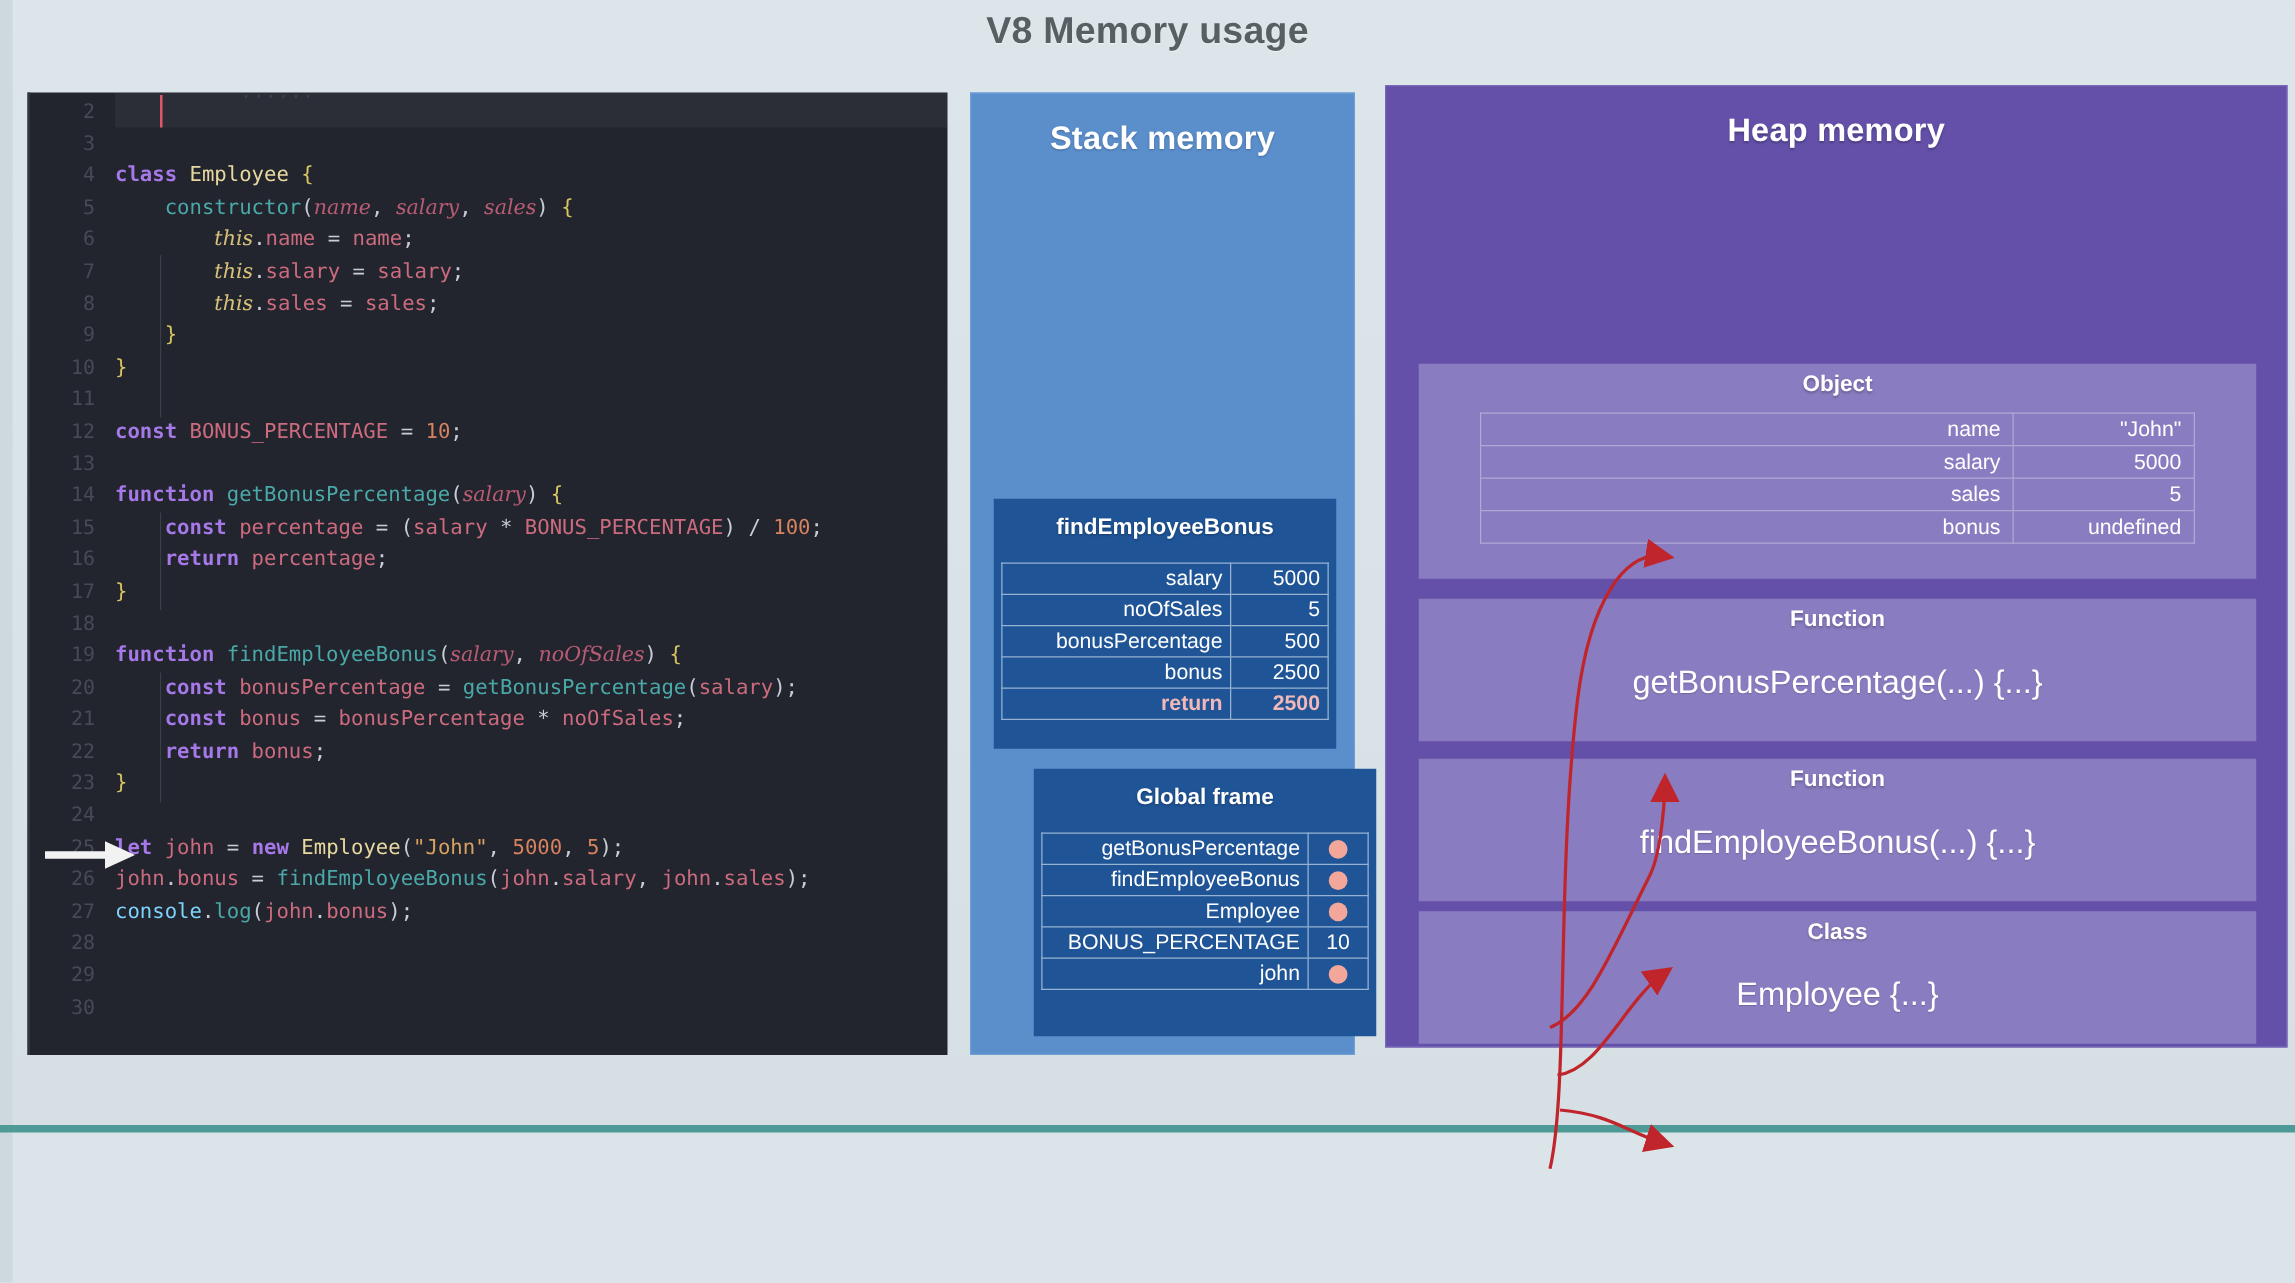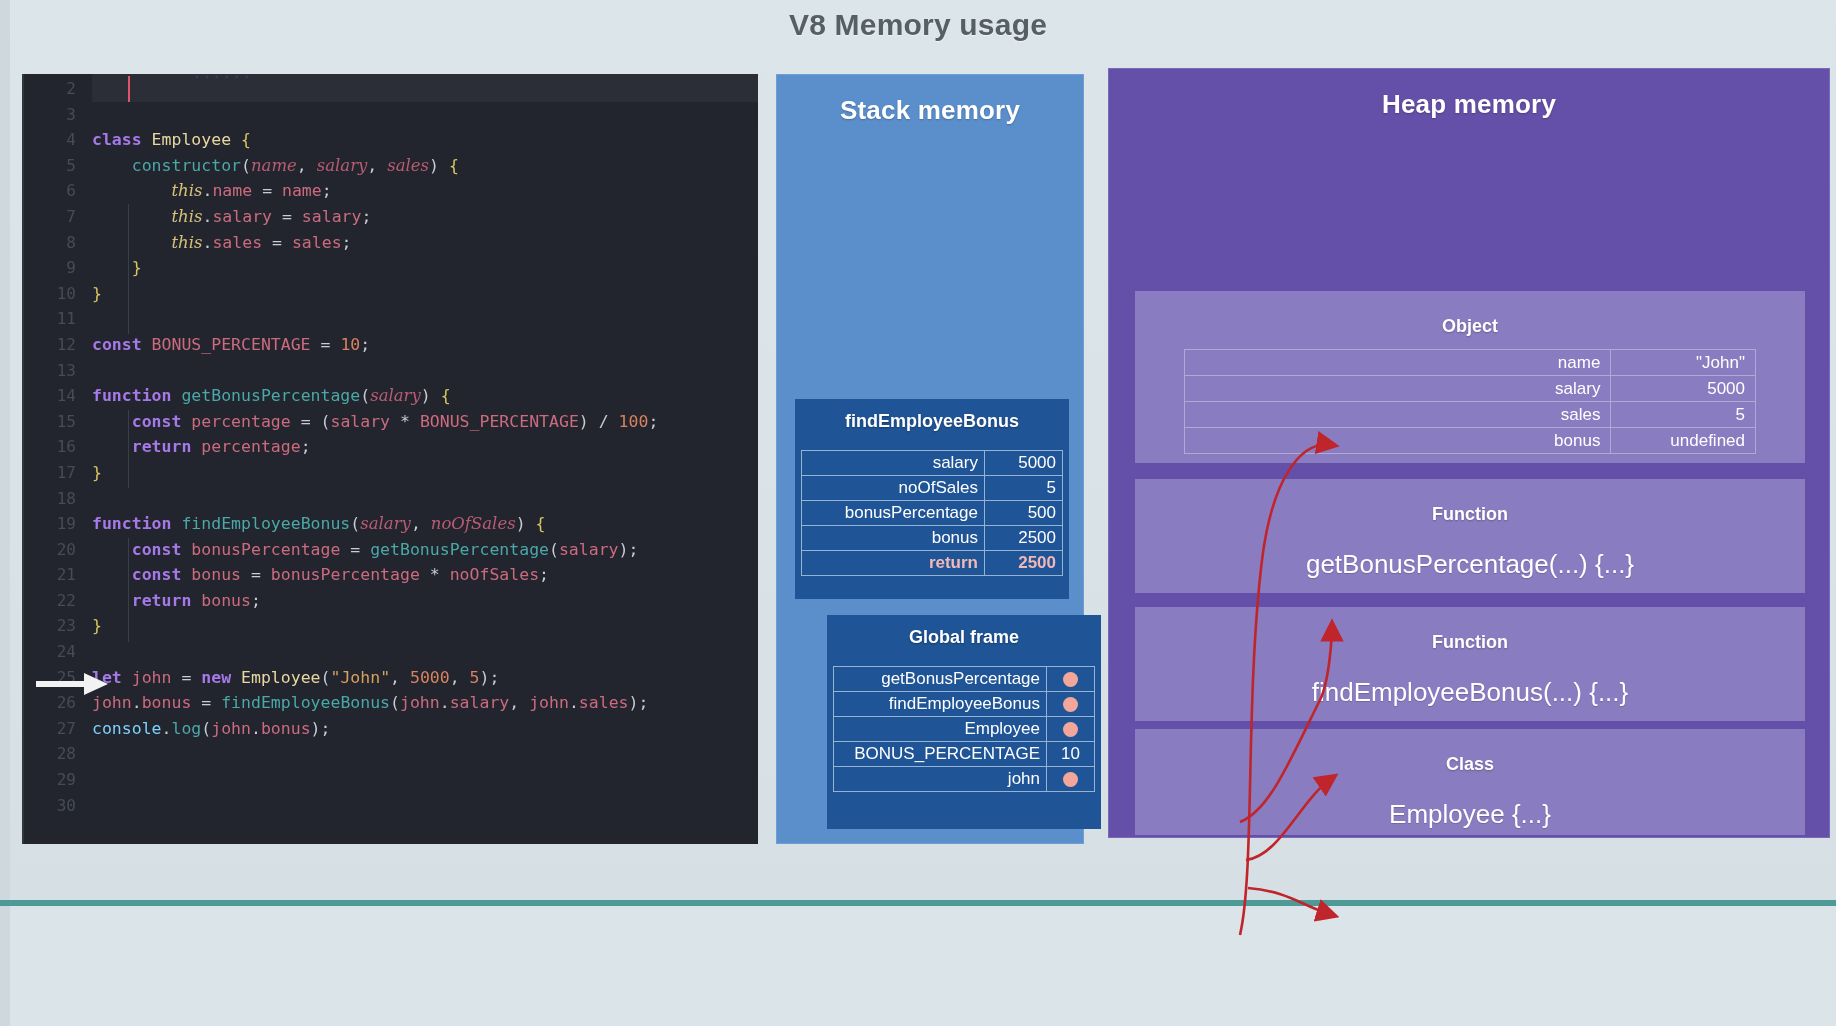--- a/index.html
+++ b/index.html
@@ -201,21 +201,21 @@
   #heap-object   { top: 222px; height: 172px; }
   #heap-func1    { top: 410px; height: 114px; }
   #heap-func2    { top: 538px; height: 114px; }
   #heap-class    { top: 660px; height: 106px; }
 
   .heap-title {
     text-align: center;
     color: #ffffff;
     font-size: 18px;
     font-weight: bold;
-    padding-top: 25px;
+    padding-top: 6px;
     text-shadow: 0 1px 2px rgba(0,0,0,0.25);
   }
   .heap-sub {
     text-align: center;
     color: #ffffff;
     font-size: 26px;
     padding-top: 24px;
     text-shadow: 0 1px 1px rgba(0,0,0,0.18);
   }
   table.heaptable {

